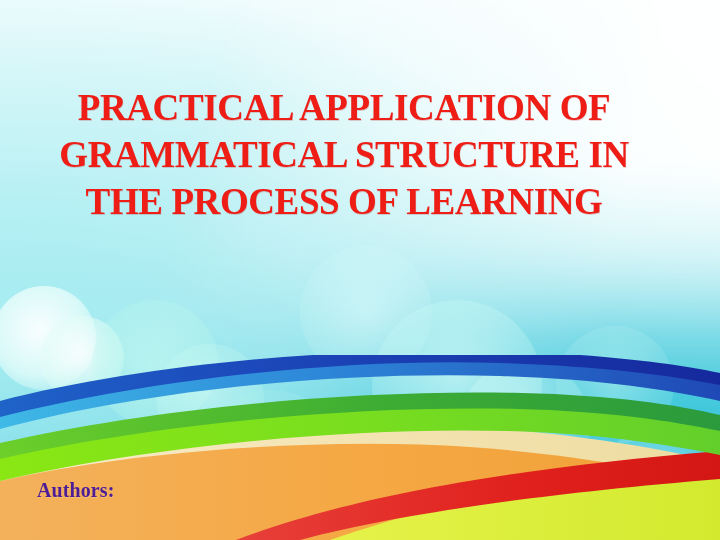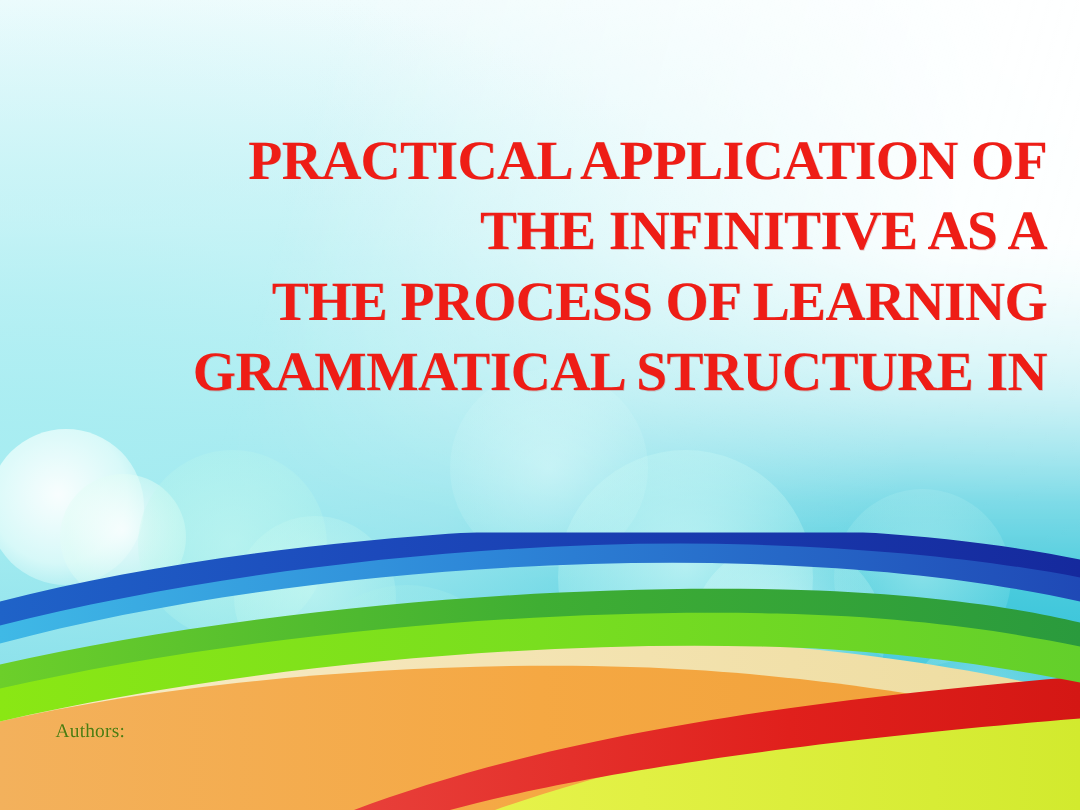--- a/index.html
+++ b/index.html
@@ -87,45 +87,45 @@
     left: 0;
     bottom: 0;
     width: 720px;
     height: 185px;
   }
   .ribbon svg { display: block; width: 720px; height: 185px; }
 
   
   .title-block {
     position: absolute;
-    left: 22px;
+    left: 6px;
     top: 84px;
     width: 676px;
-    text-align: right;
+    text-align: center;
     line-height: 47px;
     pointer-events: none;
   }
   .title-line {
     display: block;
     color: #ee1d16;
     font-size: 37px;
     font-weight: bold;
     letter-spacing: -0.4px;
     white-space: nowrap;
     text-shadow: 0.5px 0.5px 0 rgba(160,0,0,0.18);
   }
 
   
   .authors {
     position: absolute;
     left: 37px;
     top: 479px;
-    color: #4d7c0f;
-    font-size: 13px;
-    font-weight: normal;
+    color: #4c1d95;
+    font-size: 20px;
+    font-weight: bold;
     letter-spacing: 0.1px;
     text-shadow: 0.5px 0.5px 0 rgba(255,210,150,0.45);
   }
 </style>
 </head>
 <body>
 
 <div class="slide">
 
   <div class="bg-base"></div>
@@ -204,20 +204,19 @@
       <path d="M0,54 C140,18 330,0 500,4 C600,7 672,16 720,26
                L720,46 C666,34 596,24 500,21 C332,16 142,36 0,74 Z" fill="url(#gMidBlue)"></path>
 
       <path d="M0,46 C140,10 330,-8 500,-4 C600,-1 672,8 720,18
                L720,30 C668,20 598,11 500,8 C334,3 142,26 0,62 Z" fill="url(#gDarkBlue)"></path>
     </svg>
   </div>
 
   <div class="title-block">
     <span class="title-line">PRACTICAL APPLICATION OF</span>
-    <span class="title-line">THE INFINITIVE AS A</span>
+    <span class="title-line">GRAMMATICAL STRUCTURE IN</span>
     <span class="title-line">THE PROCESS OF LEARNING</span>
-    <span class="title-line">GRAMMATICAL STRUCTURE IN</span>
   </div>
 
   <div class="authors">Authors:</div>
 
 </div>
 
 </body></html>

